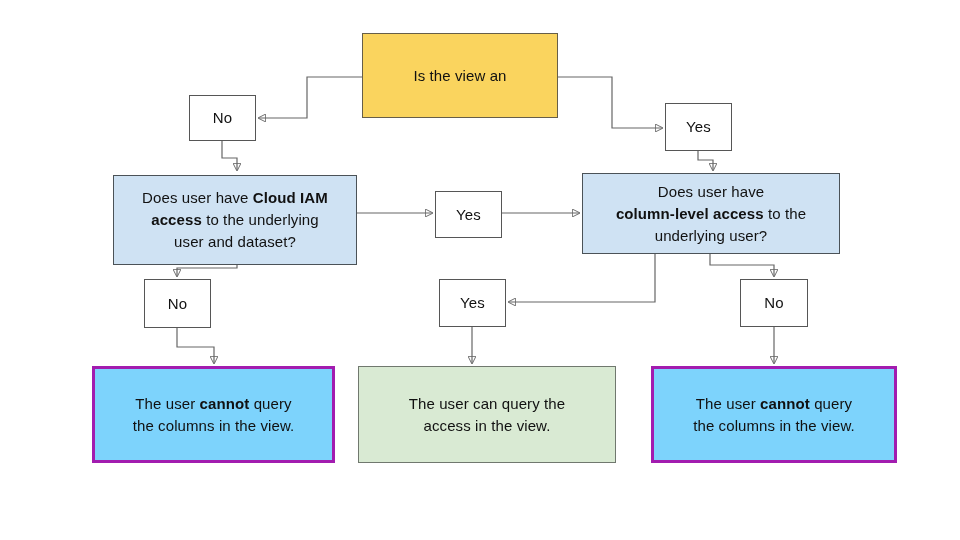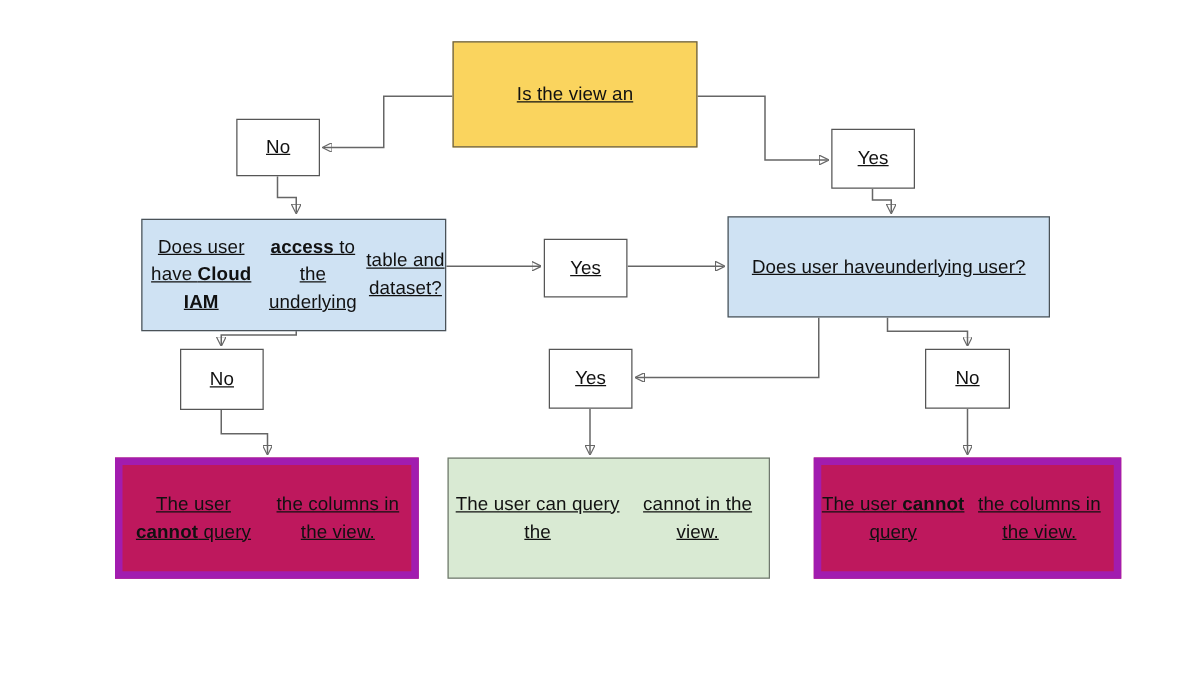--- a/index.html
+++ b/index.html
@@ -20,34 +20,33 @@
   }
   .connectors path {
     fill: none;
     stroke: #666666;
     stroke-width: 1.2;
   }
   .node {
     position: absolute;
     box-sizing: border-box;
     display: flex;
-    flex-direction: row;
+    flex-direction: column;
     align-items: center;
     justify-content: center;
     text-align: center;
     font-size: 15px;
     line-height: 22px;
     letter-spacing: 0.1px;
-    text-decoration: underline;
   }
   .question { background: #fad45e; border: 1px solid #665e49; }
   .info     { background: #cfe2f3; border: 1px solid #4b5257; }
   .small    { background: #ffffff; border: 1px solid #565656; }
   .success  { background: #d9ead3; border: 1px solid #70786e; justify-content: center; }
-  .fail     { background: #be185d; border: 6px solid #a21caf; }
+  .fail     { background: #7dd3fc; border: 3px solid #a21caf; }
 </style>
 </head>
 <body>
 
 <div class="canvas">
 
   <svg class="connectors" viewBox="0 0 960 540" xmlns="http://www.w3.org/2000/svg">
     <defs>
       <marker id="arrow" viewBox="0 0 10 10" refX="8.5" refY="5" markerWidth="6.5" markerHeight="6.5" orient="auto-start-reverse">
         <path d="M0,0 L10,5 L0,10 z" fill="#666666" stroke="none"></path>
@@ -71,44 +70,45 @@
       <div><span>Is the view an</span></div>
     </div>
 
   <div class="node small" style="left:189px; top:95px; width:67px; height:46px;">No</div>
 
   <div class="node small" style="left:665px; top:103px; width:67px; height:48px;">Yes</div>
 
   <div class="node info" style="left:113px; top:175px; width:244px; height:90px;">
       <div><span>Does user have </span><span style="font-weight: 700;">Cloud IAM</span></div>
       <div><span style="font-weight: 700;">access</span><span> to the underlying</span></div>
-      <div><span>table and dataset?</span></div>
+      <div><span>user and dataset?</span></div>
     </div>
 
   <div class="node small" style="left:435px; top:191px; width:67px; height:47px;">Yes</div>
 
   <div class="node info" style="left:582px; top:173px; width:258px; height:81px;">
       <div><span>Does user have</span></div>
+      <div><span style="font-weight: 700;">column-level access</span><span> to the</span></div>
       <div><span>underlying user?</span></div>
     </div>
 
   <div class="node small" style="left:144px; top:279px; width:67px; height:49px;">No</div>
 
   <div class="node small" style="left:439px; top:279px; width:67px; height:48px;">Yes</div>
 
   <div class="node small" style="left:740px; top:279px; width:68px; height:48px;">No</div>
 
   <div class="node fail" style="left:92px; top:366px; width:243px; height:97px;">
       <div><span>The user </span><span style="font-weight: 700;">cannot</span><span> query</span></div>
       <div><span>the columns in the view.</span></div>
     </div>
 
   <div class="node success" style="left:358px; top:366px; width:258px; height:97px;">
       <div><span>The user can query the</span></div>
-      <div><span>cannot in the view.</span></div>
+      <div><span>access in the view.</span></div>
     </div>
 
   <div class="node fail" style="left:651px; top:366px; width:246px; height:97px;">
       <div><span>The user </span><span style="font-weight: 700;">cannot</span><span> query</span></div>
       <div><span>the columns in the view.</span></div>
     </div>
 
 </div>
 
 </body></html>

